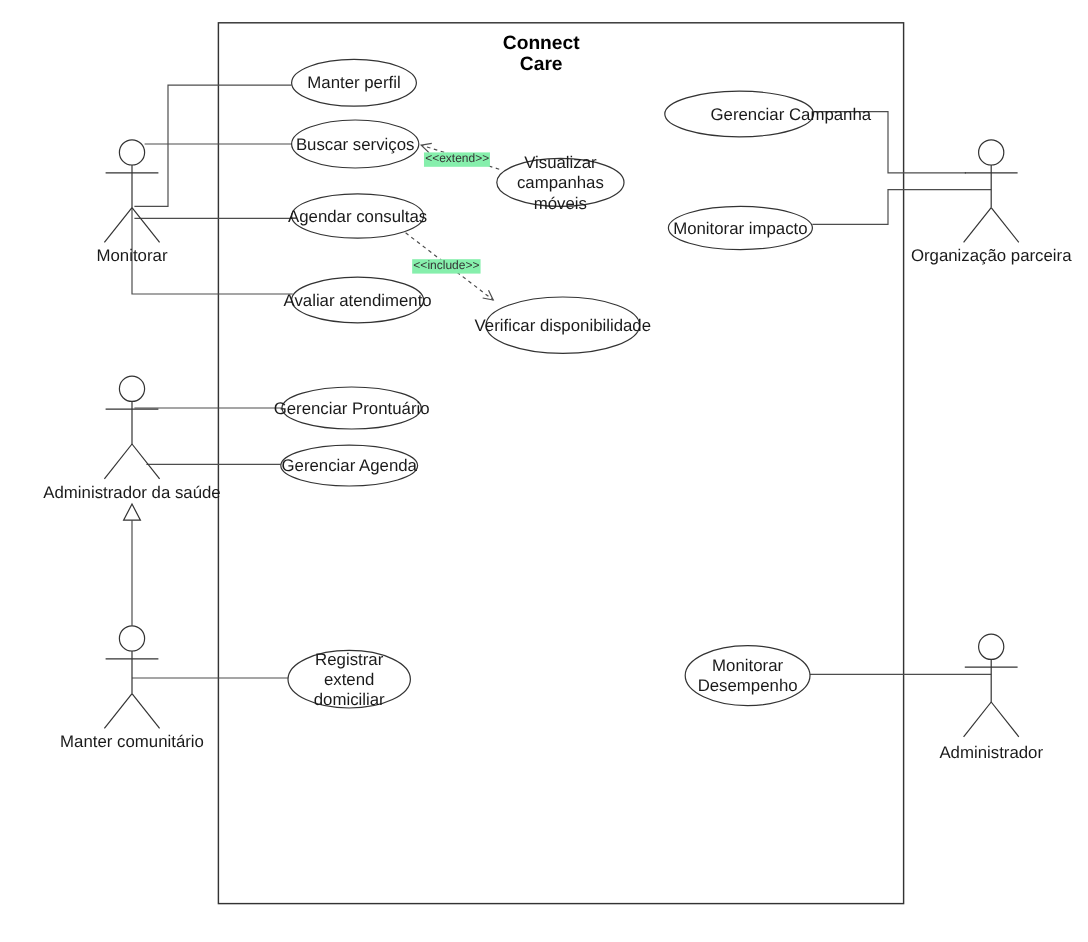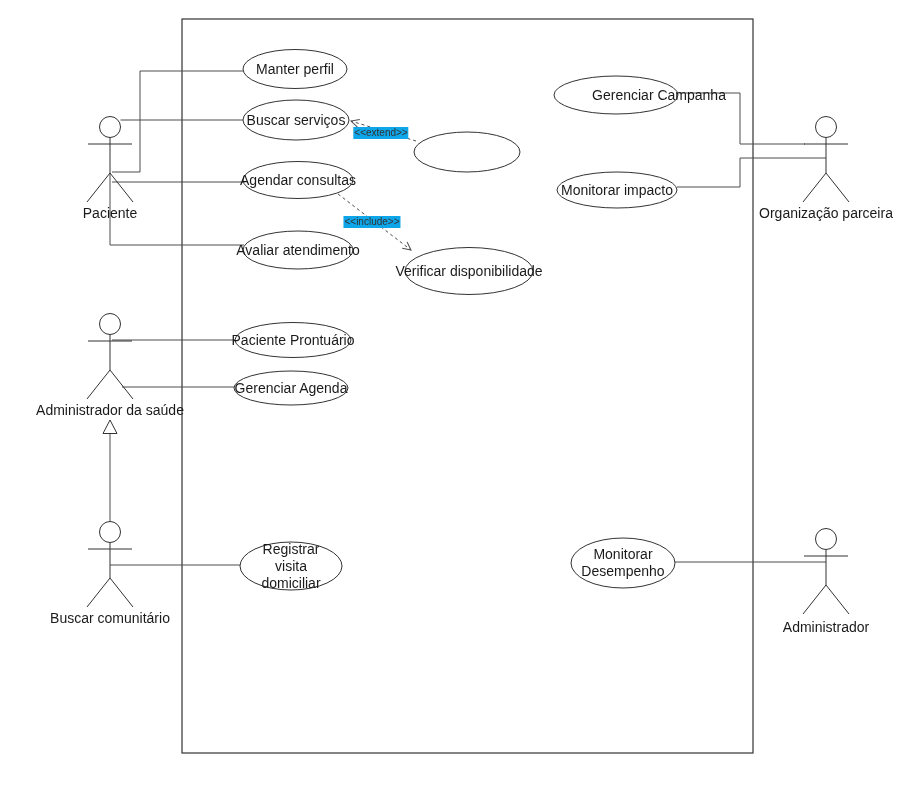--- a/index.html
+++ b/index.html
@@ -11,21 +11,21 @@
   .lbl{
     position:absolute;transform:translate(-50%,-50%);
     font-size:14px;line-height:1.2;text-align:center;color:#1a1a1a;
   }
   .nowrap{white-space:nowrap;}
   .title{
     font-size:16px;font-weight:bold;white-space:pre-line;line-height:1.05;
     transform:translate(-50%,0);color:#000;
   }
   .stereo{
-    font-size:10px;color:#333;background:#0ea5e9;padding:0 1px;white-space:nowrap;
+    font-size:10px;color:#333;background:#86efac;padding:0 1px;white-space:nowrap;
   }
 </style>
 </head>
 <body>
 
 <div id="canvas">
 
   <svg id="diagram-svg" width="907" height="785" viewBox="0 0 907 785">
     <defs>
       <marker id="openArrow" markerWidth="14" markerHeight="12" refX="9" refY="5" orient="auto" markerUnits="userSpaceOnUse">
@@ -103,35 +103,38 @@
       <g>
         <circle cx="826" cy="539" r="10.5" fill="#ffffff"></circle>
         <line x1="826" y1="549.5" x2="826" y2="585"></line>
         <line x1="804" y1="556" x2="848" y2="556"></line>
         <line x1="826" y1="585" x2="803" y2="614"></line>
         <line x1="826" y1="585" x2="849" y2="614"></line>
       </g>
     </g>
   </svg>
 
+  <div class="lbl title" style="left:451px;top:29px;width:130px;">Connect
+Care</div>
 
   <div class="lbl nowrap" style="left:295px;top:69px;">Manter perfil</div>
   <div class="lbl nowrap" style="left:296px;top:120px;">Buscar serviços</div>
   <div class="lbl nowrap" style="left:298px;top:180px;">Agendar consultas</div>
   <div class="lbl nowrap" style="left:298px;top:250px;">Avaliar atendimento</div>
+  <div class="lbl" style="left:467px;top:152px;width:112px;">Visualizar campanhas móveis</div>
   <div class="lbl nowrap" style="left:469px;top:271px;">Verificar disponibilidade</div>
   <div class="lbl nowrap" style="left:616px;top:95px;margin-left:43px;">Gerenciar Campanha</div>
   <div class="lbl nowrap" style="left:597px;top:190px;margin-left:20px;">Monitorar impacto</div>
-  <div class="lbl nowrap" style="left:293px;top:340px;">Paciente Prontuário</div>
+  <div class="lbl nowrap" style="left:293px;top:340px;">Gerenciar Prontuário</div>
   <div class="lbl nowrap" style="left:291px;top:388px;">Gerenciar Agenda</div>
-  <div class="lbl" style="left:291px;top:566px;width:82px;">Registrar visita domiciliar</div>
+  <div class="lbl" style="left:291px;top:566px;width:82px;">Registrar extend domiciliar</div>
   <div class="lbl" style="left:623px;top:563px;width:90px;">Monitorar Desempenho</div>
 
-  <div class="lbl nowrap" style="left:110px;top:213px;">Paciente</div>
+  <div class="lbl nowrap" style="left:110px;top:213px;">Monitorar</div>
   <div class="lbl nowrap" style="left:826px;top:213px;">Organização parceira</div>
   <div class="lbl nowrap" style="left:110px;top:410px;">Administrador da saúde</div>
-  <div class="lbl nowrap" style="left:110px;top:618px;">Buscar comunitário</div>
+  <div class="lbl nowrap" style="left:110px;top:618px;">Manter comunitário</div>
   <div class="lbl nowrap" style="left:826px;top:627px;">Administrador</div>
 
   <div class="lbl stereo" style="left:381px;top:133px;">&lt;&lt;extend&gt;&gt;</div>
   <div class="lbl stereo" style="left:372px;top:222px;">&lt;&lt;include&gt;&gt;</div>
 
 </div>
 
 </body></html>

